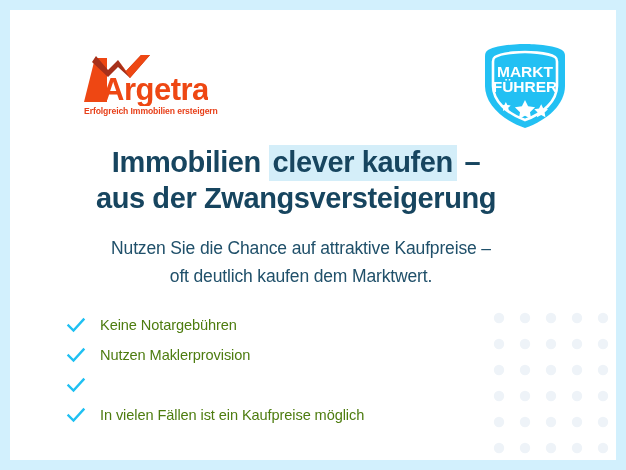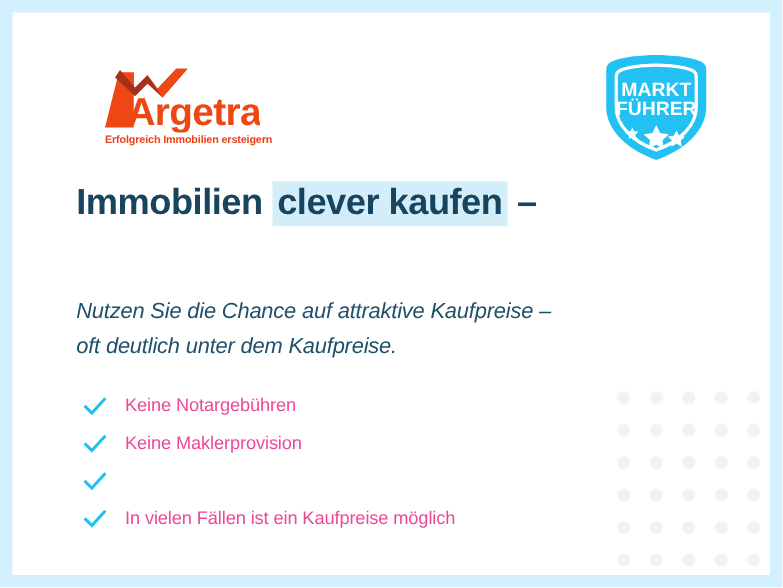--- a/index.html
+++ b/index.html
@@ -9,20 +9,21 @@
   }
   body {
     font-family: "Liberation Sans", sans-serif;
   }
   #root {
     position: relative;
     width: 626px;
     height: 470px;
     overflow: hidden;
     background: #d2f0fd;
+    text-align: center;
   }
   .card {
     position: absolute;
     left: 10px;
     top: 10px;
     width: 606px;
     height: 450px;
     background: #ffffff;
     overflow: hidden;
   }
@@ -102,21 +103,21 @@
     left: 51px;
     top: 224px;
     width: 480px;
     font-family: "Liberation Sans", sans-serif;
     font-size: 17.5px;
     font-weight: normal;
     line-height: 28px;
     color: #20506a;
     letter-spacing: -0.15px;
   }
-  .sub-line { display: block; white-space: nowrap; font-style: italic; }
+  .sub-line { display: block; white-space: nowrap; }
 
   
   .bullets {
     position: absolute;
     left: 56px;
     top: 300px;
     width: 440px;
   }
   .bullet {
     display: flex;
@@ -126,21 +127,21 @@
   .check-icon {
     width: 20px;
     height: 20px;
     flex: 0 0 20px;
     margin-right: 14px;
     display: block;
   }
   .bullet-label {
     font-family: "Liberation Sans", sans-serif;
     font-size: 14.6px;
-    color: #ec4899;
+    color: #4d7c0f;
     letter-spacing: -0.1px;
     white-space: nowrap;
   }
 </style>
 </head>
 <body>
 
 <div id="root">
   <div class="card">
 
@@ -180,39 +181,40 @@
         <g fill="#ffffff">
           <path d="M29 66.5 l1.9 3.9 4.3 .6 -3.1 3 .7 4.3 -3.8 -2 -3.8 2 .7 -4.3 -3.1 -3 4.3 -.6 Z" transform="translate(-1,-6) scale(0.78) translate(8,18)"></path>
           <path d="M47 58 l3.1 6.3 7 1 -5.1 4.9 1.2 6.9 -6.2 -3.3 -6.2 3.3 1.2 -6.9 -5.1 -4.9 7 -1 Z"></path>
           <path d="M64 62 l2.3 4.6 5.1 .7 -3.7 3.6 .9 5.1 -4.6 -2.4 -4.6 2.4 .9 -5.1 -3.7 -3.6 5.1 -.7 Z" transform="translate(-1,0) scale(0.93) translate(5,5)"></path>
         </g>
       </svg>
     </div>
 
     <div class="headline">
       <span class="hl-line"><span>Immobilien </span><span class="hl-mark">clever kaufen</span><span> –</span></span>
+      <span class="hl-line">aus der Zwangsversteigerung</span>
     </div>
 
     <div class="subhead">
       <span class="sub-line">Nutzen Sie die Chance auf attraktive Kaufpreise –</span>
-      <span class="sub-line">oft deutlich unter dem Kaufpreise.</span>
+      <span class="sub-line">oft deutlich kaufen dem Marktwert.</span>
     </div>
 
     <div class="bullets">
       <div class="bullet">
         <svg class="check-icon" viewBox="0 0 20 20">
           <path d="M2.5 10.5 L7.5 15.5 L17.5 4.5" fill="none" stroke="#1fc0f2" stroke-width="2.4" stroke-linecap="square"></path>
         </svg>
         <span class="bullet-label">Keine Notargebühren</span>
       </div>
       <div class="bullet">
         <svg class="check-icon" viewBox="0 0 20 20">
           <path d="M2.5 10.5 L7.5 15.5 L17.5 4.5" fill="none" stroke="#1fc0f2" stroke-width="2.4" stroke-linecap="square"></path>
         </svg>
-        <span class="bullet-label">Keine Maklerprovision</span>
+        <span class="bullet-label">Nutzen Maklerprovision</span>
       </div>
       <div class="bullet">
         <svg class="check-icon" viewBox="0 0 20 20">
           <path d="M2.5 10.5 L7.5 15.5 L17.5 4.5" fill="none" stroke="#1fc0f2" stroke-width="2.4" stroke-linecap="square"></path>
         </svg>
       </div>
       <div class="bullet">
         <svg class="check-icon" viewBox="0 0 20 20">
           <path d="M2.5 10.5 L7.5 15.5 L17.5 4.5" fill="none" stroke="#1fc0f2" stroke-width="2.4" stroke-linecap="square"></path>
         </svg>

